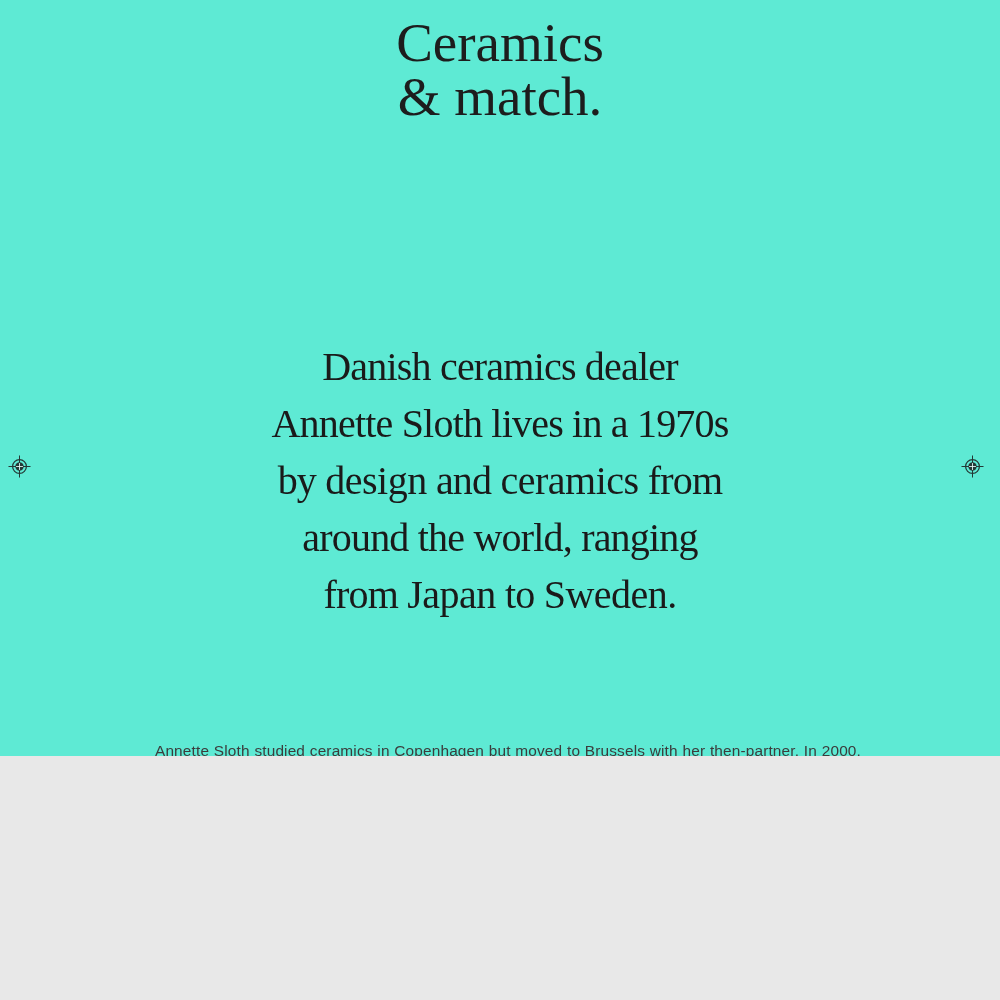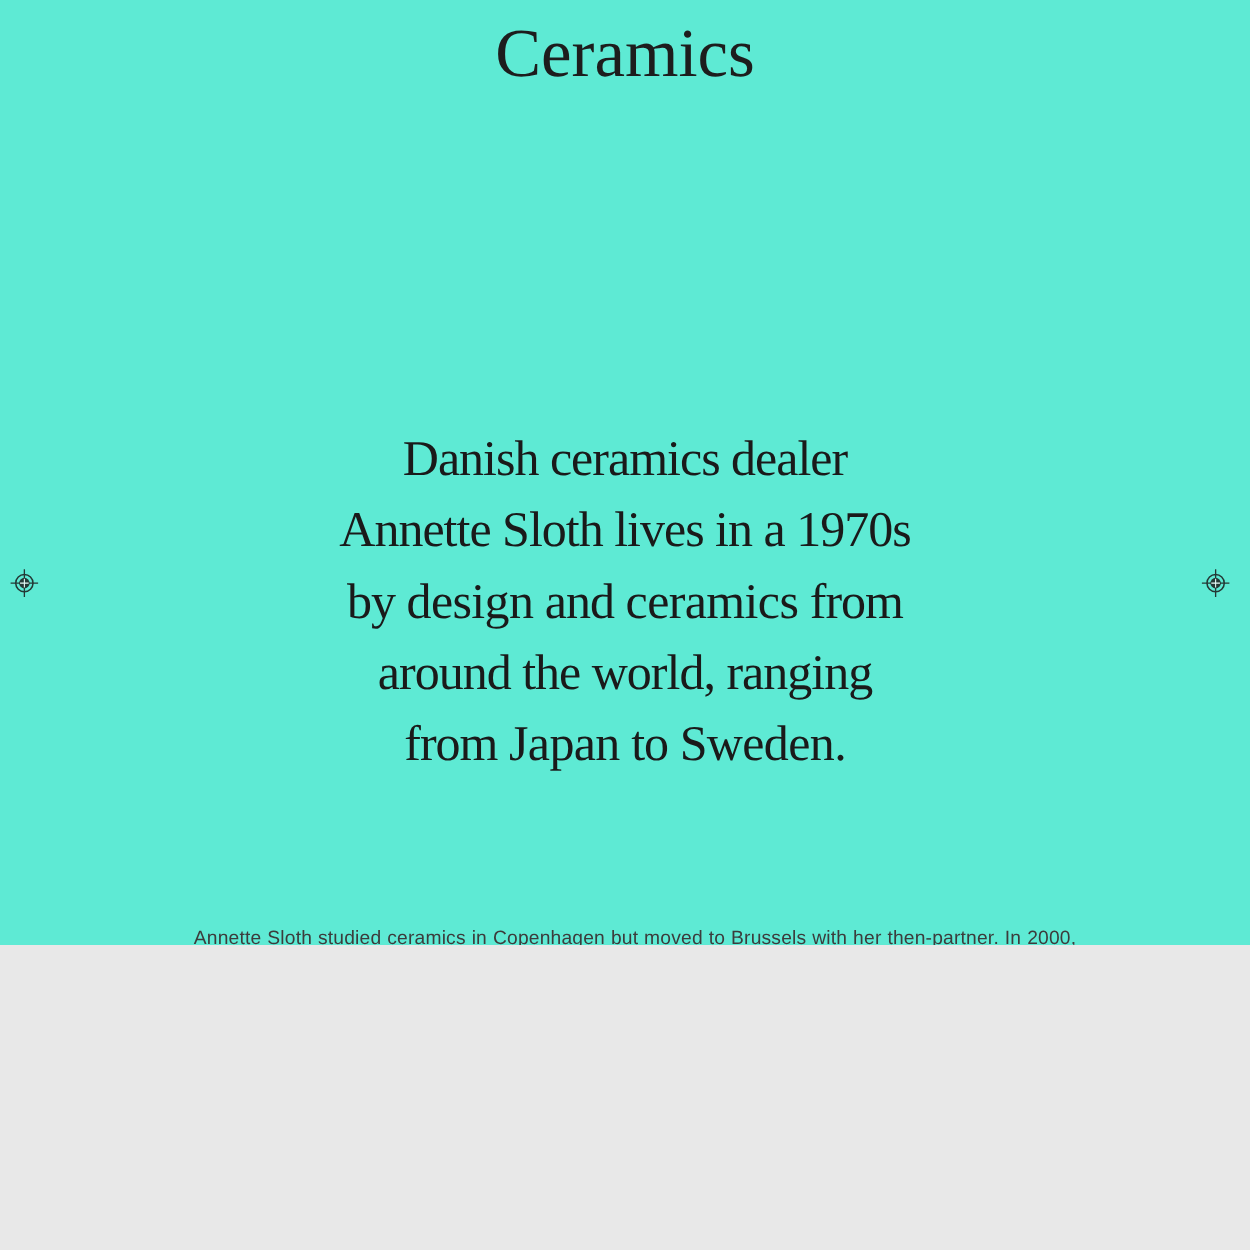--- a/index.html
+++ b/index.html
@@ -79,20 +79,21 @@
     cursor: pointer;
   }
 </style>
 </head>
 <body>
 
 <div class="page">
 
   <header class="masthead">
     <div>Ceramics</div>
+    <div>&amp; match.</div>
   </header>
 
   <span class="regmark left">
     <svg viewBox="0 0 24 24" aria-hidden="true">
       <line x1="12" y1="0.5" x2="12" y2="23.5" stroke="#1a1a1a" stroke-width="1.1"></line>
       <line x1="0.5" y1="12" x2="23.5" y2="12" stroke="#1a1a1a" stroke-width="1.1"></line>
       <circle cx="12" cy="12" r="7.2" fill="none" stroke="#1a1a1a" stroke-width="1.3"></circle>
       <circle cx="12" cy="12" r="4.4" fill="#1a1a1a"></circle>
       <line x1="12" y1="8.4" x2="12" y2="15.6" stroke="#ffffff" stroke-width="0.9"></line>
       <line x1="8.4" y1="12" x2="15.6" y2="12" stroke="#ffffff" stroke-width="0.9"></line>

